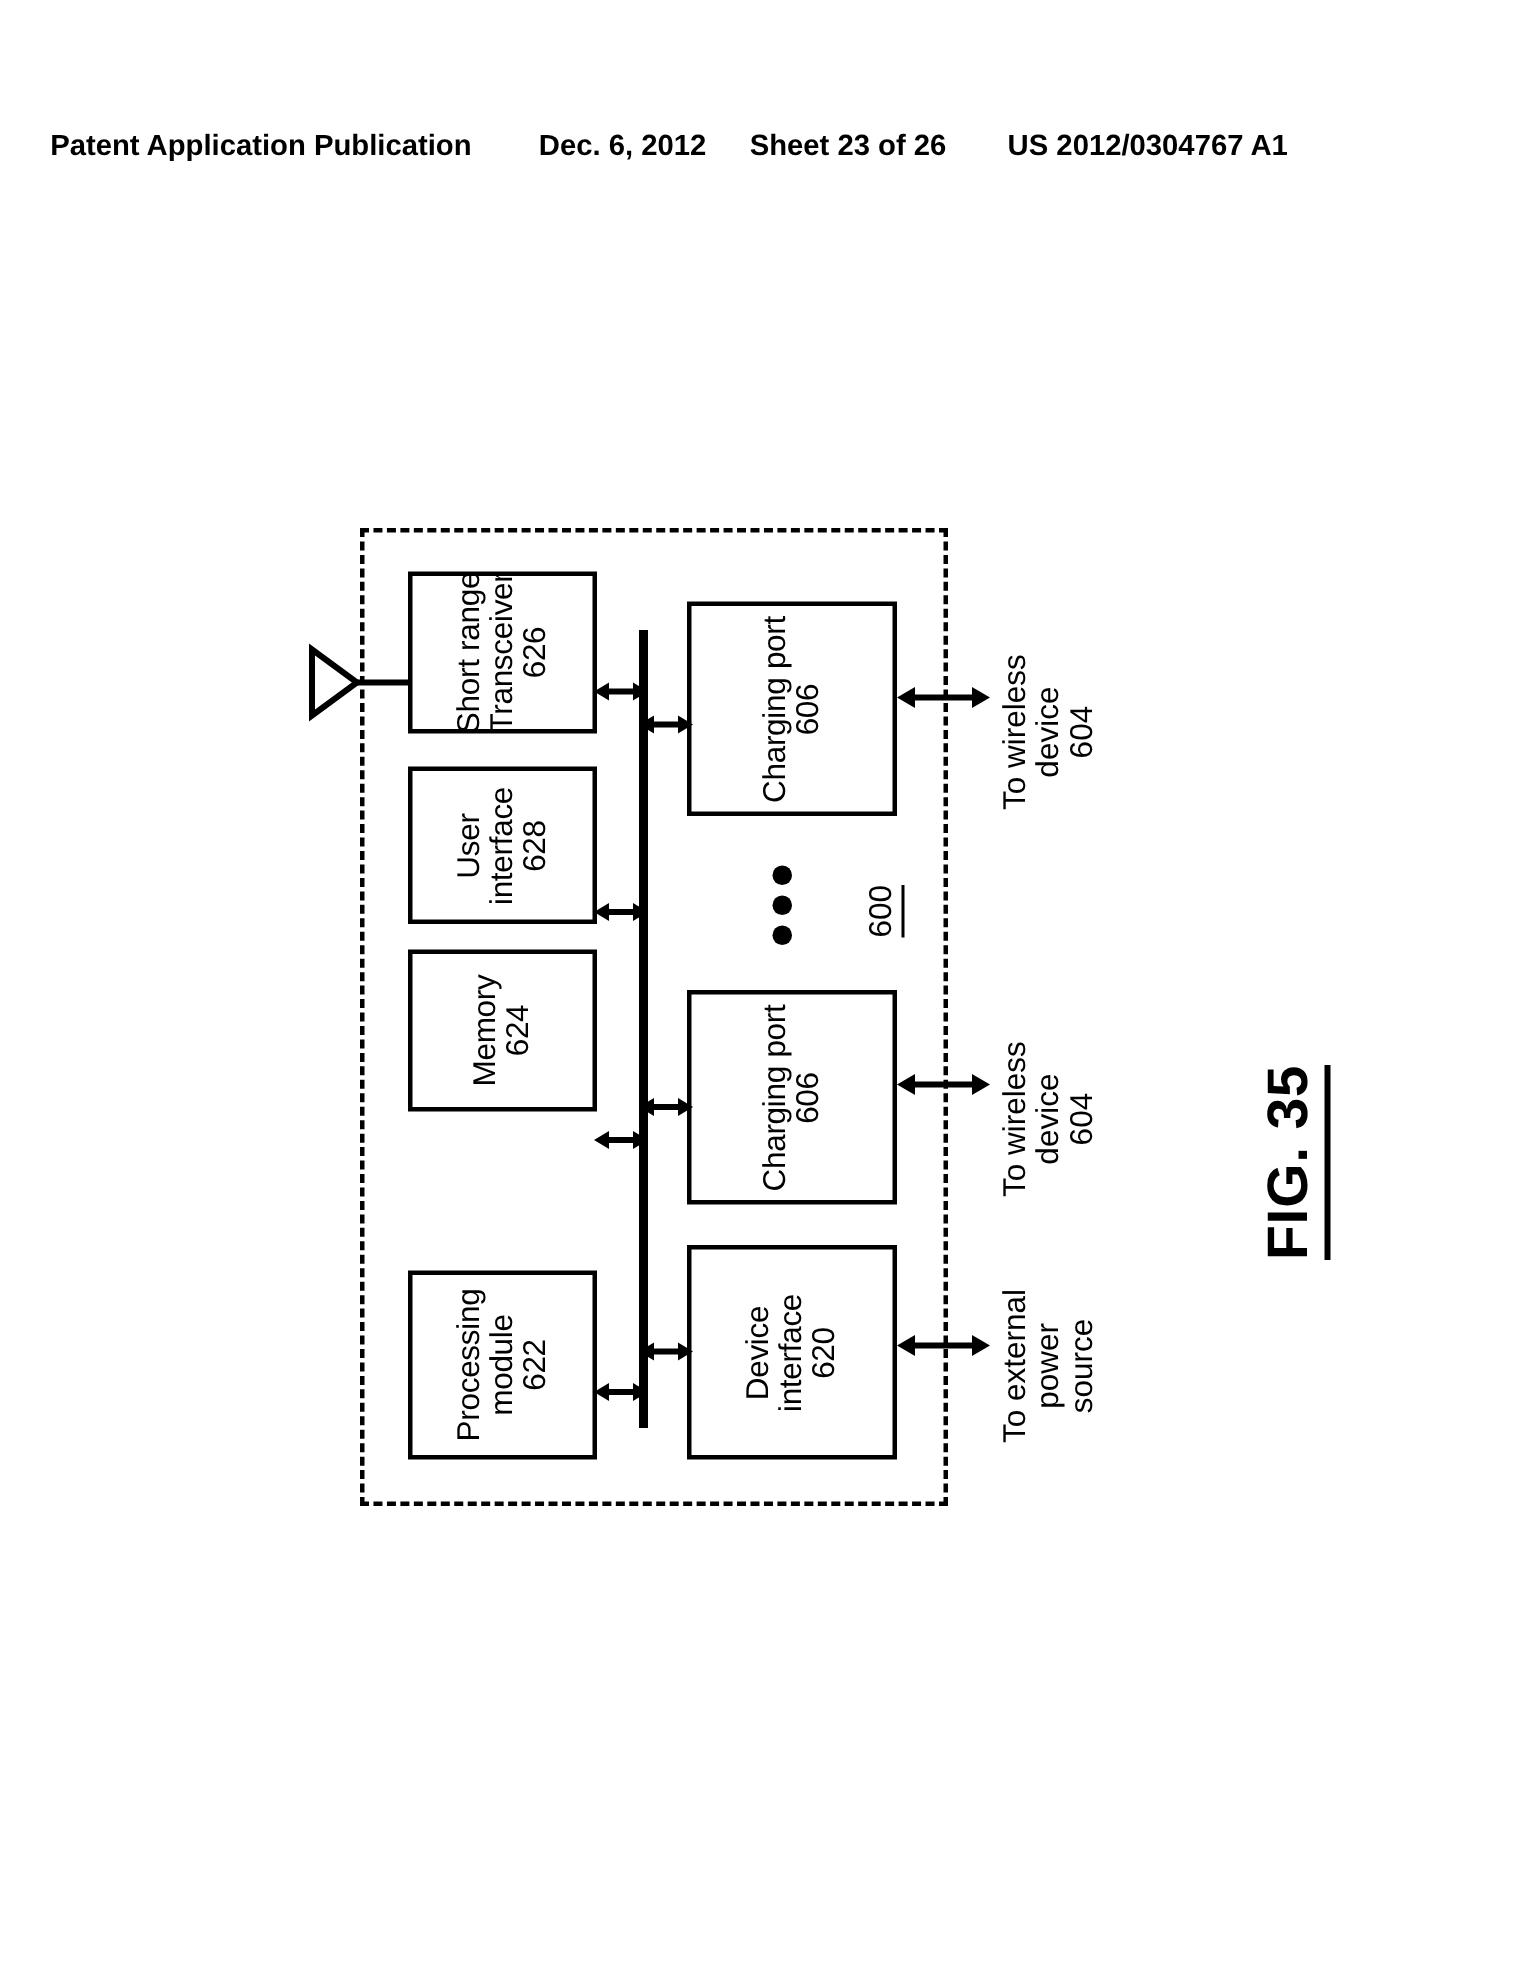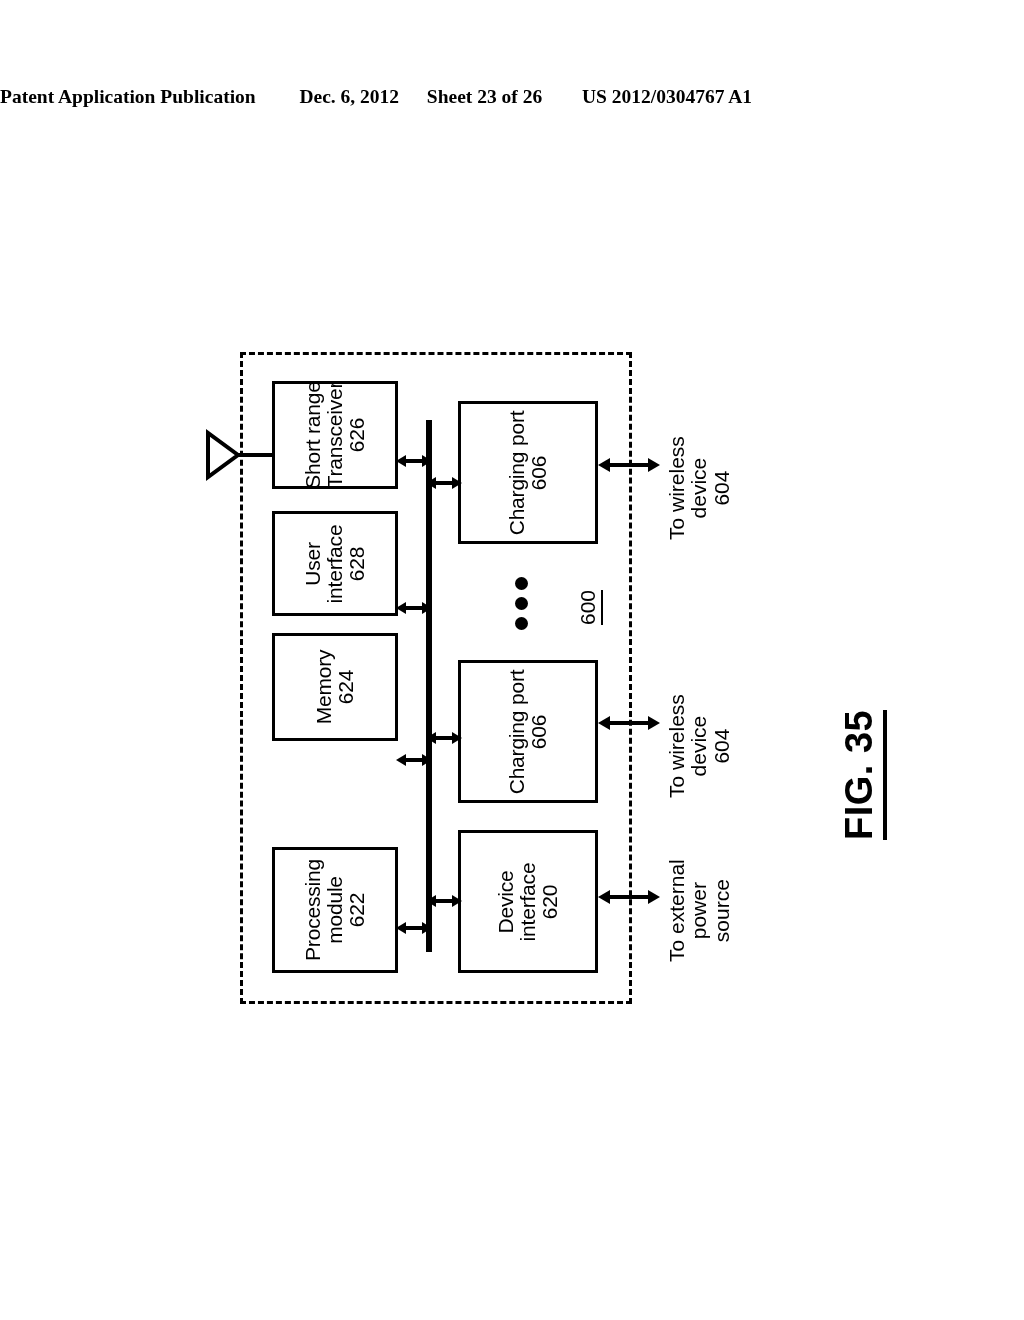--- a/index.html
+++ b/index.html
@@ -15,21 +15,22 @@
     color: #000000;
     overflow: hidden;
   }
 
   
   #page-header {
     position: absolute;
     left: 0;
     top: 86px;
     width: 892px;
-    font-family: Liberation Serif, serif;
+    text-align: center;
+    font-family: Liberation Sans, sans-serif;
     font-weight: bold;
     font-size: 19.5px;
     letter-spacing: 0px;
     white-space: nowrap;
   }
   #page-header span { display: inline-block; vertical-align: baseline; }
   .hdr-gap-a { width: 34px; }
   .hdr-gap-b { width: 18px; }
   .hdr-gap-c { width: 30px; }
 

